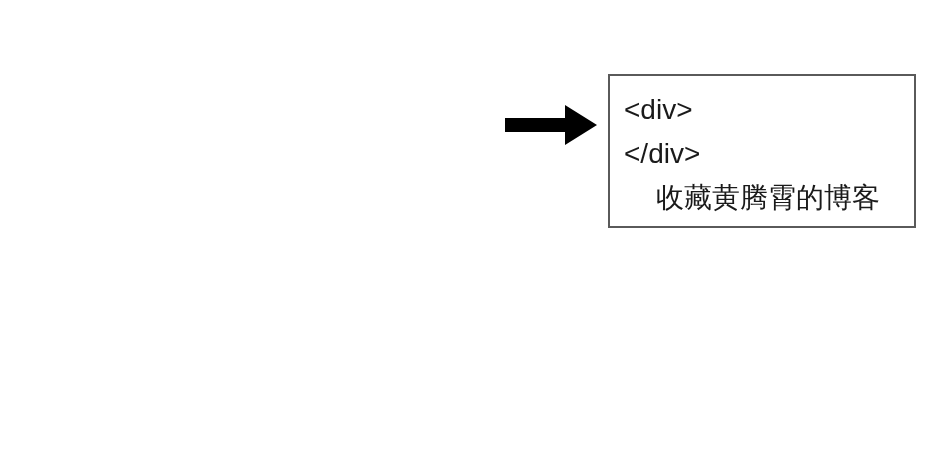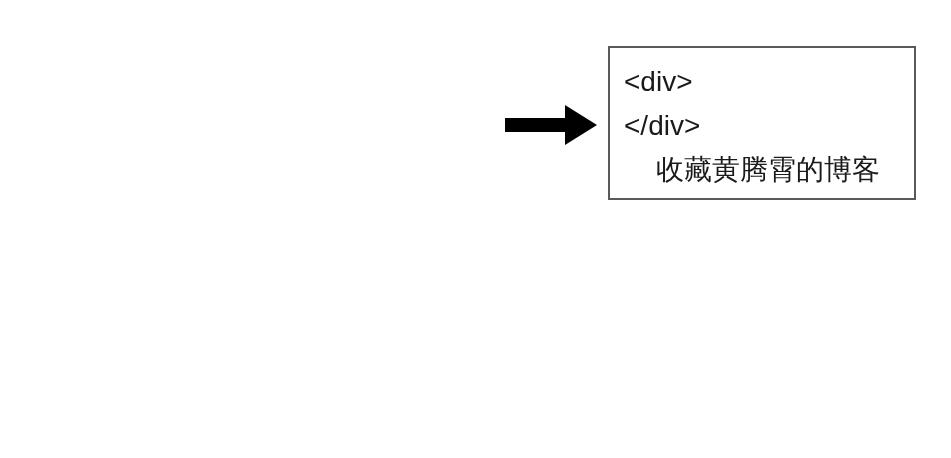--- a/index.html
+++ b/index.html
@@ -58,20 +58,21 @@
   .row-1 .arrow { left: 505px; top: 102px; }
   .arrow svg { display: block; width: 92px; height: 46px; }
 
   
   .result-box {
     position: absolute;
     box-sizing: border-box;
     border: 2px solid #5a5a5a;
     background: #ffffff;
     padding: 12px 8px 12px 14px;
+    margin-top: 28px;
   }
   .row-1 .result-box { left: 608px; top: 46px; width: 308px; height: 154px; }
 
   .code-line {
     font-size: 28px;
     line-height: 44px;
     color: #1a1a1a;
     white-space: pre;
     letter-spacing: 0px;
   }

